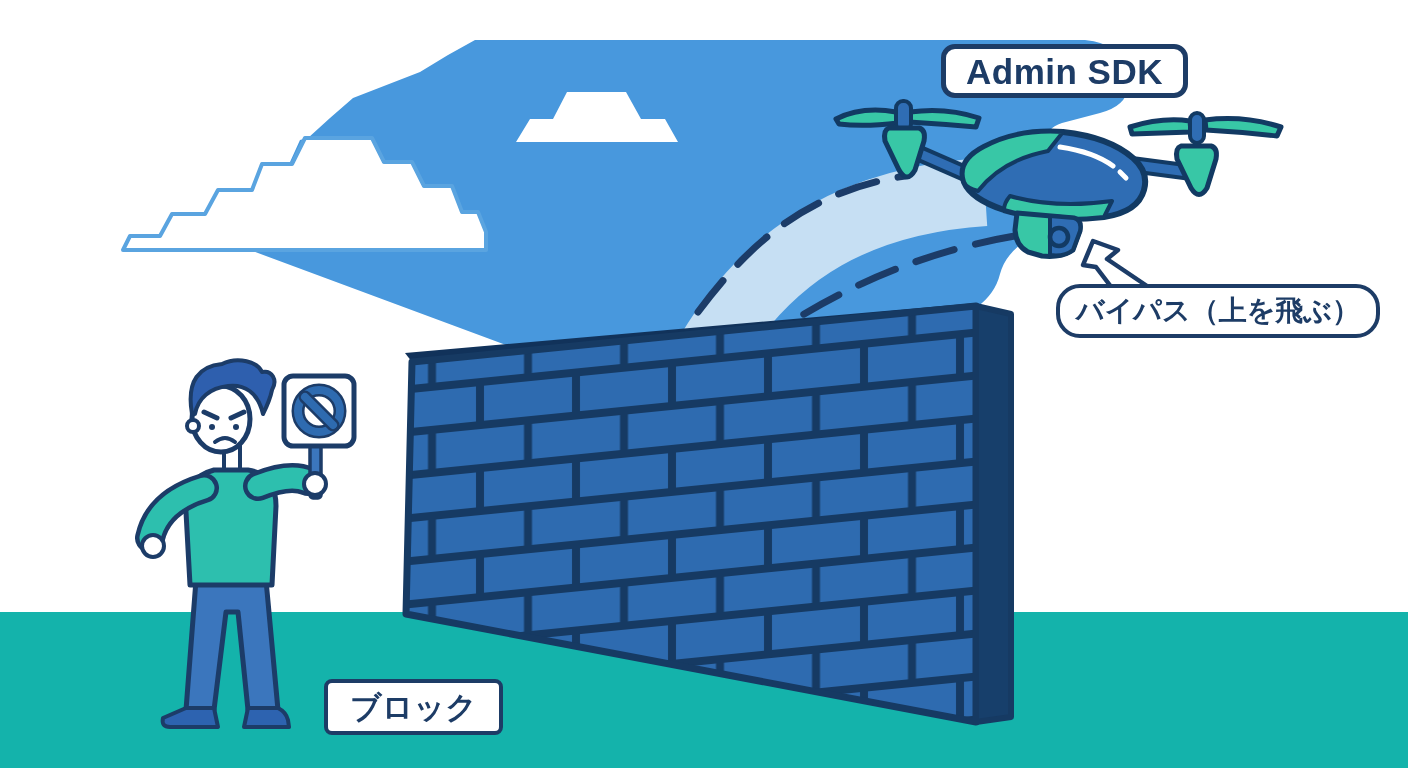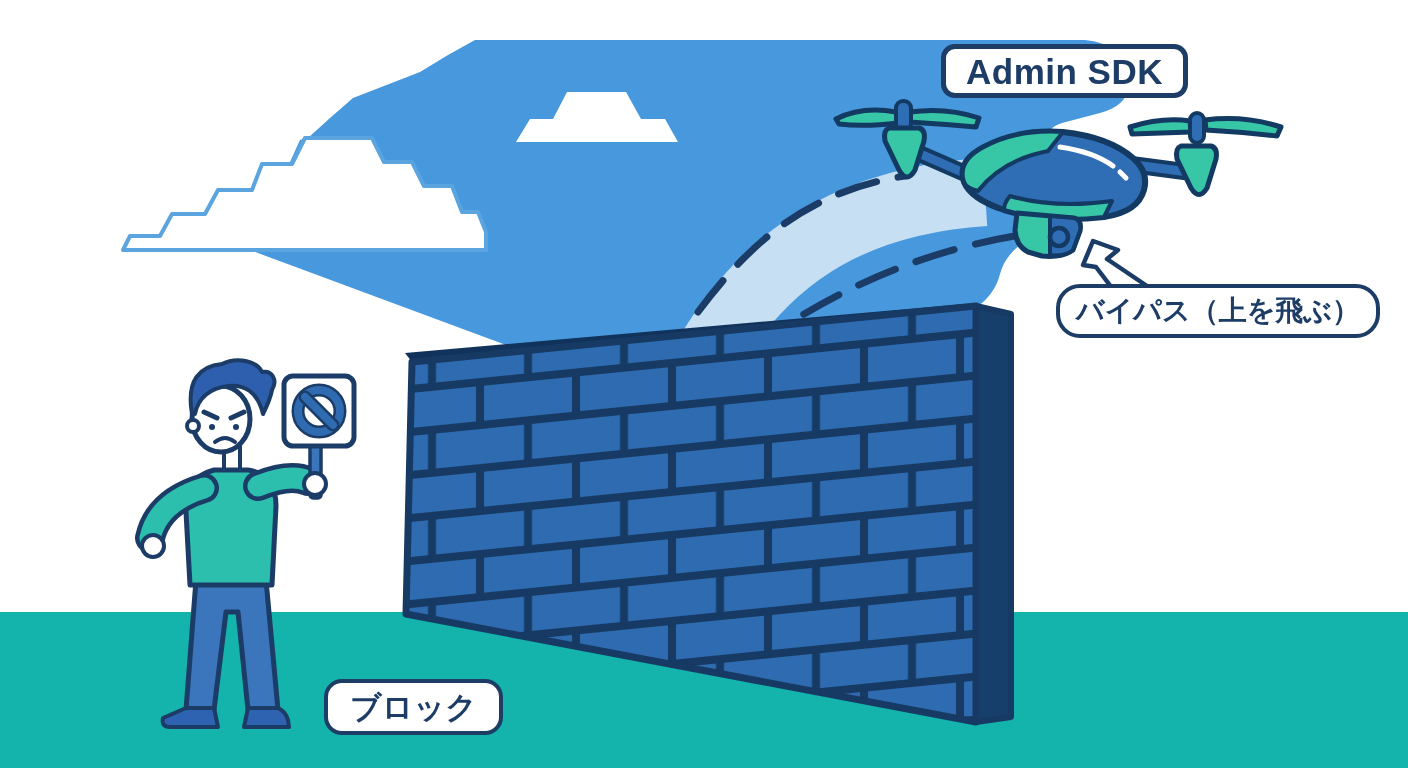--- a/index.html
+++ b/index.html
@@ -37,21 +37,21 @@
   }
   .label-security{
     left:574px;top:482px;
     height:54px;padding:0 20px;
     border-radius:22px;
     font-size:30px;
   }
   .label-block{
     left:324px;top:679px;
     height:56px;padding:4px 22px;
-    border-radius:18px;
+    border-radius:8px;
     font-size:31px;
   }
 </style>
 </head>
 <body>
 
 <div class="stage">
 
 <svg width="1408" height="768" viewBox="0 0 1408 768">
   <defs>

